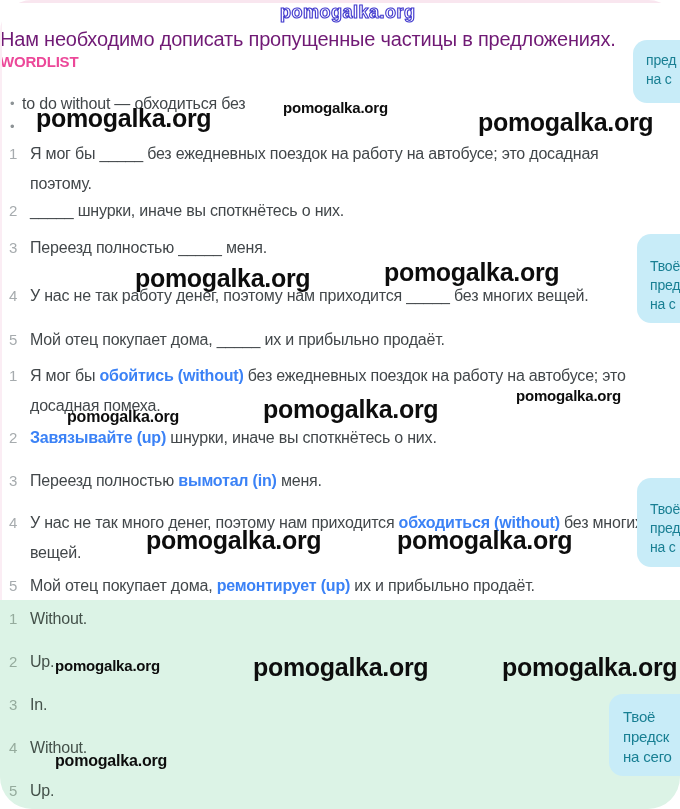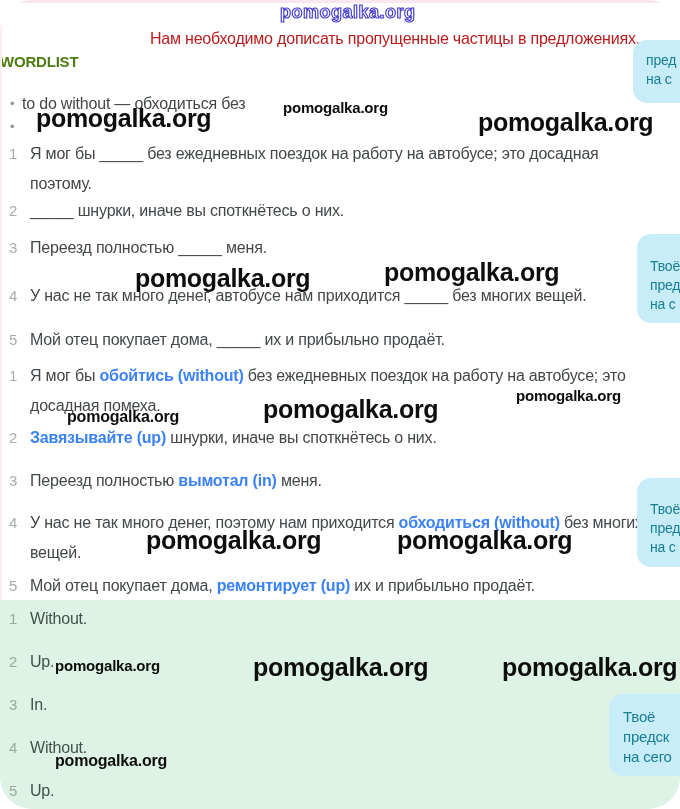--- a/index.html
+++ b/index.html
@@ -2,22 +2,22 @@
 <html><head>
 <meta charset="utf-8">
 <style>
   html,body{margin:0;padding:0;}
   body{font-family:"Liberation Sans", sans-serif;background:#ffffff;}
   .page{position:relative;width:680px;height:809px;overflow:hidden;background:#ffffff;border-radius:32px;}
   .edge-top{position:absolute;top:0;left:0;width:680px;height:3px;background:#f9e6ef;z-index:8;}
   .edge-left{position:absolute;top:0;left:0;width:2px;height:600px;background:#fbedf4;z-index:8;}
 
   
-  .intro{position:absolute;left:0;top:27px;width:640px;font-size:16px;line-height:24px;color:#b91c1c;letter-spacing:-0.2px;z-index:1;text-align:right;}
-  .wordlist-title{position:absolute;left:0;top:53px;font-size:15px;font-weight:700;color:#4d7c0f;letter-spacing:-0.2px;z-index:1;}
+  .intro{position:absolute;left:0;top:27px;width:640px;font-size:20px;line-height:24px;color:#701a75;letter-spacing:-0.2px;z-index:1;}
+  .wordlist-title{position:absolute;left:0;top:53px;font-size:15px;font-weight:700;color:#ec4899;letter-spacing:-0.2px;z-index:1;}
 
   .bullet{position:absolute;left:10px;width:650px;display:flex;font-size:16px;line-height:24px;color:#42474a;letter-spacing:-0.2px;z-index:1;}
   .bullet .dot{width:12px;flex:none;color:#8d9396;font-size:13px;line-height:24px;}
 
   
   .row{position:absolute;left:0;display:flex;font-size:16px;line-height:30px;color:#42474a;letter-spacing:-0.2px;z-index:1;}
   .row .num{width:30px;padding-left:9px;flex:none;box-sizing:border-box;color:#a6abae;font-size:15px;}
   .row .txt{flex:1;}
   .row.ex{width:660px;}
   .row.ans{width:690px;}
@@ -71,21 +71,21 @@
   <div class="row ex" style="top:196px;">
     <span class="num">2</span>
     <span class="txt">_____ шнурки, иначе вы споткнётесь о них.</span>
   </div>
   <div class="row ex" style="top:233px;">
     <span class="num">3</span>
     <span class="txt">Переезд полностью _____ меня.</span>
   </div>
   <div class="row ex" style="top:281px;">
     <span class="num">4</span>
-    <span class="txt">У нас не так много денег, автобусе нам приходится _____ без многих вещей.</span>
+    <span class="txt">У нас не так работу денег, поэтому нам приходится _____ без многих вещей.</span>
   </div>
   <div class="row ex" style="top:325px;">
     <span class="num">5</span>
     <span class="txt">Мой отец покупает дома, _____ их и прибыльно продаёт.</span>
   </div>
 
   <div class="row ans" style="top:361px;">
     <span class="num">1</span>
     <span class="txt"><span>Я мог бы </span><b>обойтись (without)</b><span> без ежедневных поездок на работу на автобусе; это досадная помеха.</span></span>
   </div>

